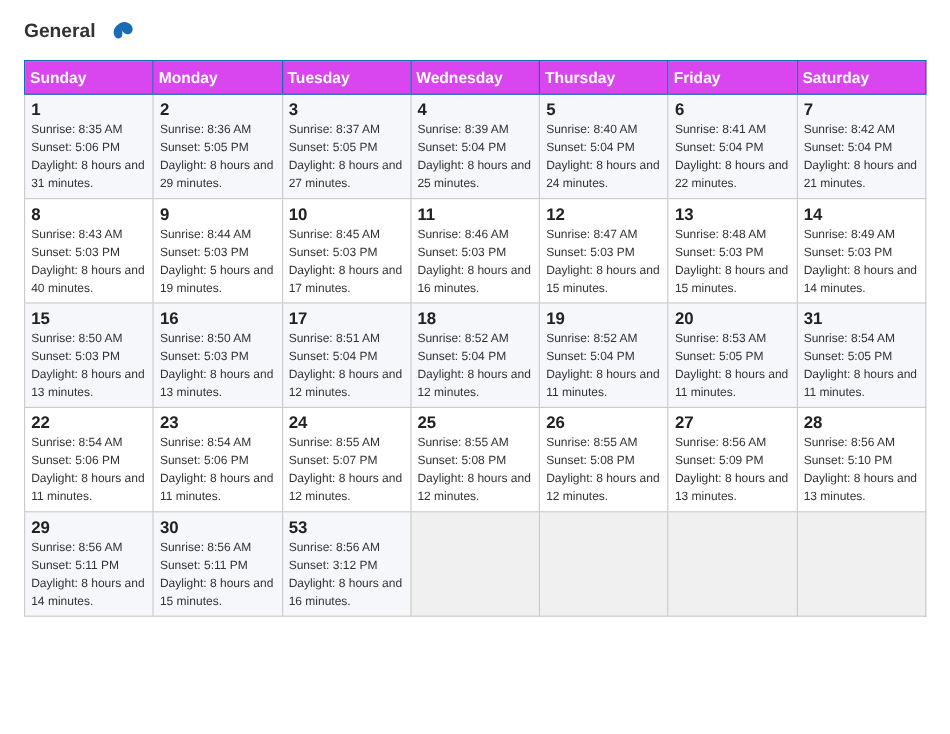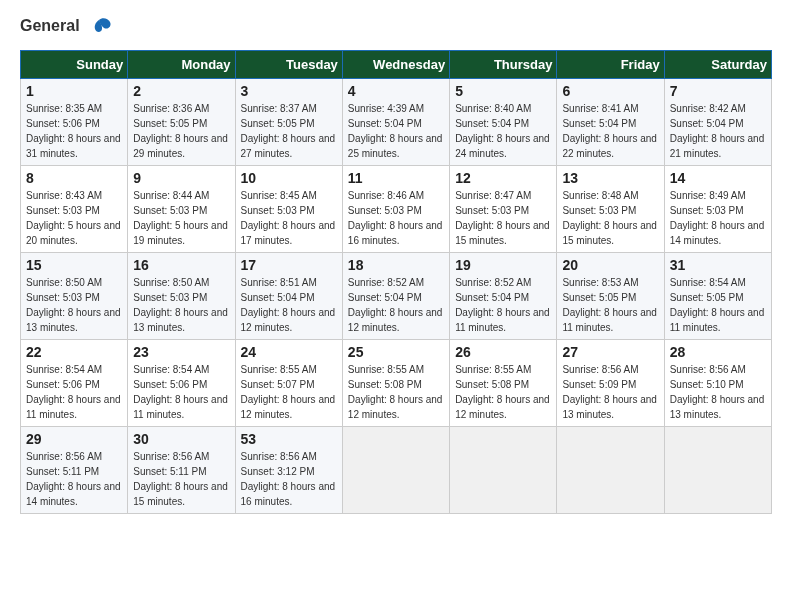--- a/index.html
+++ b/index.html
@@ -35,26 +35,26 @@
     .location {
       font-size: 14px;
       color: #555;
     }
     table {
       width: 100%;
       border-collapse: collapse;
       table-layout: fixed;
     }
     thead tr th {
-      background: #14532d;
+      background: #d946ef;
       color: #fff;
       font-size: 13px;
       font-weight: bold;
       padding: 6px 4px;
-      text-align: right;
+      text-align: left;
       border: 1px solid #1a6bb5;
     }
     tbody tr td {
       border: 1px solid #ccc;
       vertical-align: top;
       padding: 4px 5px;
       font-size: 10px;
       color: #333;
       background: #fff;
       height: 82px;
@@ -121,39 +121,39 @@
           <td>
             <span class="day-num">2</span>
             <div class="day-info"><span>Sunrise: 8:36 AM</span><br><span>Sunset: 5:05 PM</span><br><span>Daylight: 8 hours and 29 minutes.</span></div>
           </td>
           <td>
             <span class="day-num">3</span>
             <div class="day-info"><span>Sunrise: 8:37 AM</span><br><span>Sunset: 5:05 PM</span><br><span>Daylight: 8 hours and 27 minutes.</span></div>
           </td>
           <td>
             <span class="day-num">4</span>
-            <div class="day-info"><span>Sunrise: 4:39 AM</span><br><span>Sunset: 5:04 PM</span><br><span>Daylight: 8 hours and 25 minutes.</span></div>
+            <div class="day-info"><span>Sunrise: 8:39 AM</span><br><span>Sunset: 5:04 PM</span><br><span>Daylight: 8 hours and 25 minutes.</span></div>
           </td>
           <td>
             <span class="day-num">5</span>
             <div class="day-info"><span>Sunrise: 8:40 AM</span><br><span>Sunset: 5:04 PM</span><br><span>Daylight: 8 hours and 24 minutes.</span></div>
           </td>
           <td>
             <span class="day-num">6</span>
             <div class="day-info"><span>Sunrise: 8:41 AM</span><br><span>Sunset: 5:04 PM</span><br><span>Daylight: 8 hours and 22 minutes.</span></div>
           </td>
           <td>
             <span class="day-num">7</span>
             <div class="day-info"><span>Sunrise: 8:42 AM</span><br><span>Sunset: 5:04 PM</span><br><span>Daylight: 8 hours and 21 minutes.</span></div>
           </td>
         </tr>
         <tr>
           <td>
             <span class="day-num">8</span>
-            <div class="day-info"><span>Sunrise: 8:43 AM</span><br><span>Sunset: 5:03 PM</span><br><span>Daylight: 5 hours and 20 minutes.</span></div>
+            <div class="day-info"><span>Sunrise: 8:43 AM</span><br><span>Sunset: 5:03 PM</span><br><span>Daylight: 8 hours and 40 minutes.</span></div>
           </td>
           <td>
             <span class="day-num">9</span>
             <div class="day-info"><span>Sunrise: 8:44 AM</span><br><span>Sunset: 5:03 PM</span><br><span>Daylight: 5 hours and 19 minutes.</span></div>
           </td>
           <td>
             <span class="day-num">10</span>
             <div class="day-info"><span>Sunrise: 8:45 AM</span><br><span>Sunset: 5:03 PM</span><br><span>Daylight: 8 hours and 17 minutes.</span></div>
           </td>
           <td>

